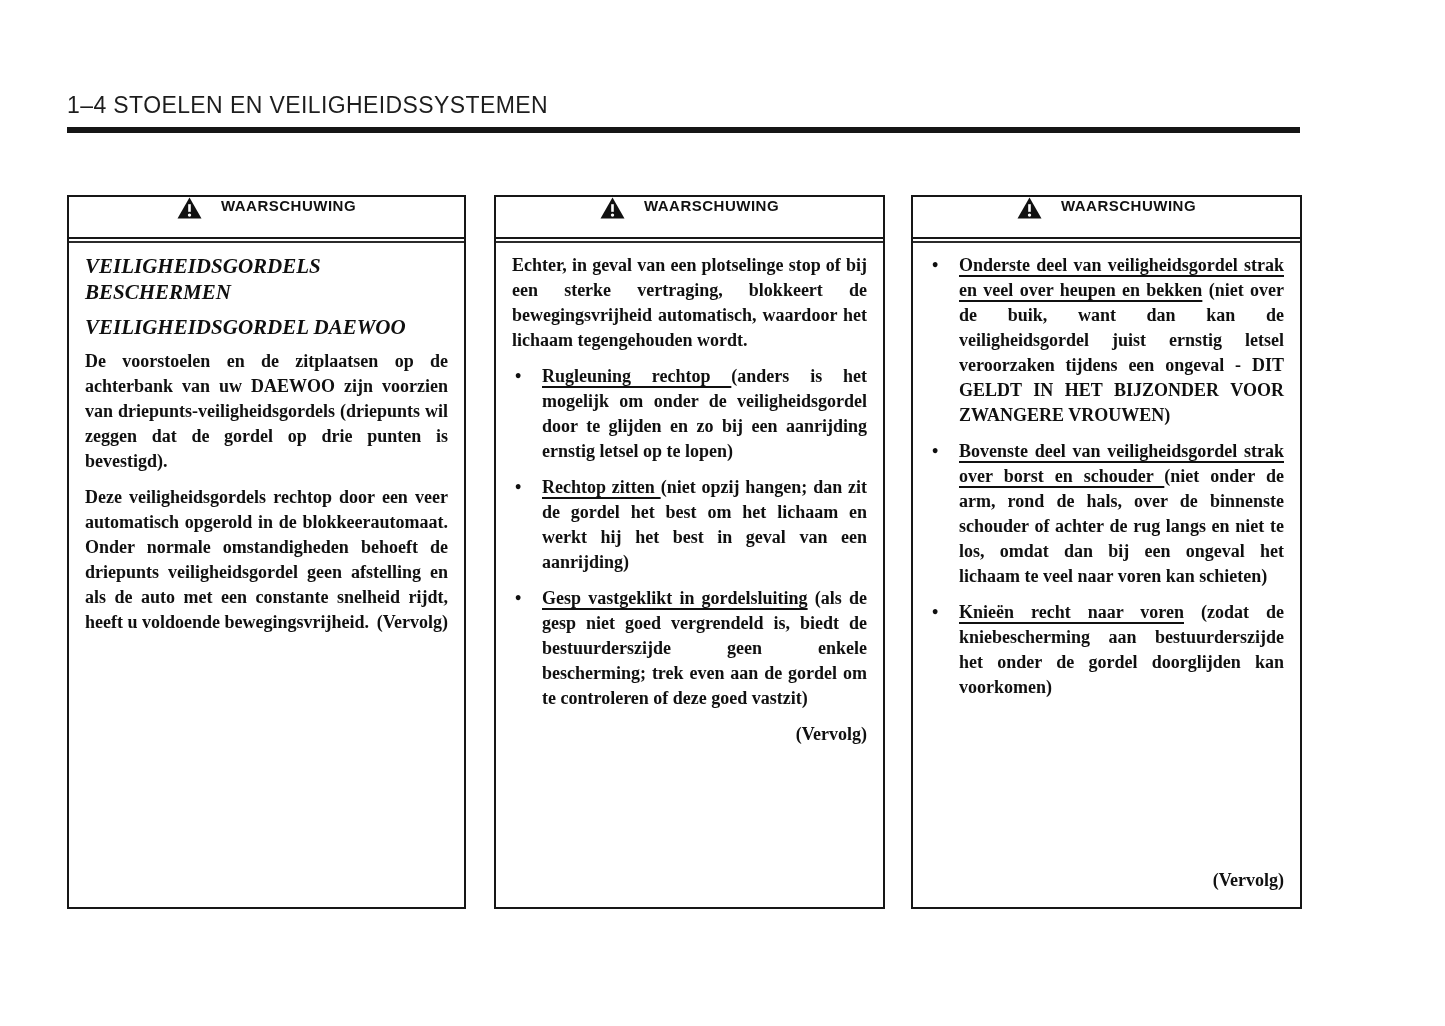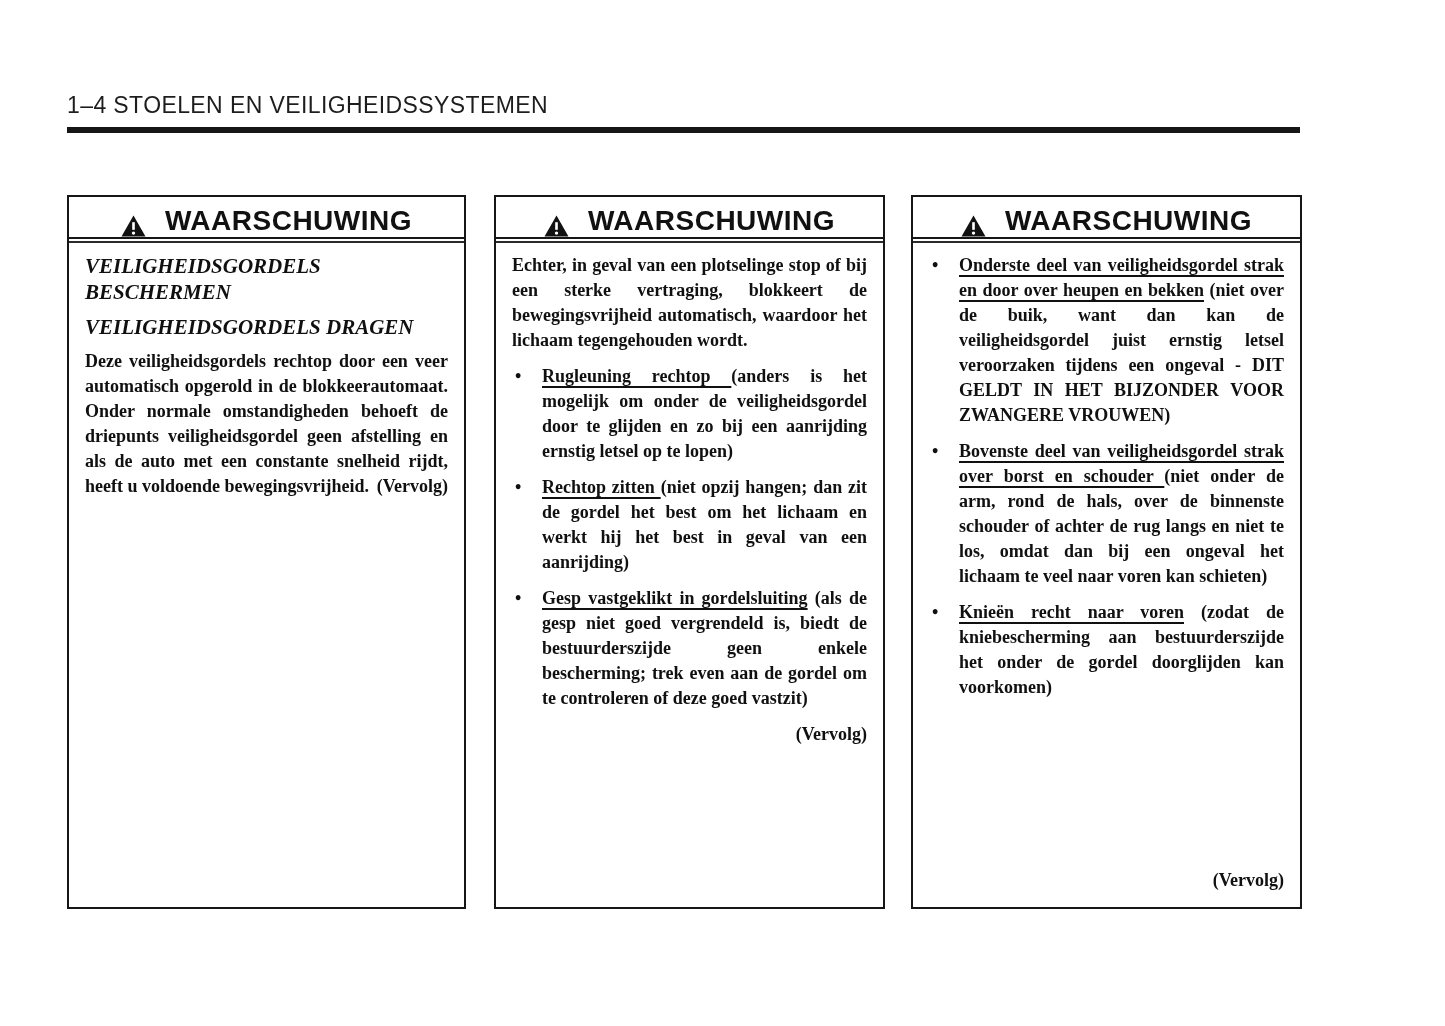--- a/index.html
+++ b/index.html
@@ -19,23 +19,23 @@
   .wbox {
     position:absolute; top:195px; height:714px; box-sizing:border-box;
     border:2.5px solid #161616; background:#ffffff;
     display:flex; flex-direction:column;
   }
   #box1 { left:67px;  width:399px; }
   #box2 { left:494px; width:391px; }
   #box3 { left:911px; width:391px; }
   .wbox-head {
     flex:0 0 auto; height:40px; position:relative;
-    display:flex; align-items:flex-end; justify-content:center; gap:19px;
+    display:flex; align-items:flex-start; justify-content:center; gap:19px;
     font-family:"Liberation Sans", sans-serif; font-weight:bold;
-    font-size:28px; letter-spacing:0.5px; color:#111;
+    font-size:15px; letter-spacing:0.5px; color:#111;
     border-bottom:2px solid #161616;
   }
   .wbox-head::after {
     content:""; position:absolute; left:0; right:0; bottom:-6px; height:2px;
     background:#2b2b2b;
   }
   .tri { display:inline-flex; align-items:center; }
   .wbox-body {
     flex:1 1 auto; padding:14px 16px 14px 16px; overflow:hidden;
     font-size:18px; line-height:25px; font-weight:bold; text-align:justify;
@@ -72,21 +72,22 @@
         <svg width="25" height="22" viewBox="0 0 25 22" aria-hidden="true">
           <polygon points="12.5,0.5 24.5,21.5 0.5,21.5" fill="#111"></polygon>
           <rect x="11.2" y="7.2" width="2.6" height="7.6" fill="#fff"></rect>
           <circle cx="12.5" cy="18.1" r="1.7" fill="#fff"></circle>
         </svg>
       </span>
       <span>WAARSCHUWING</span>
     </div>
     <div class="wbox-body">
       <p class="sec-head">VEILIGHEIDSGORDELS BESCHERMEN</p>
-      <p class="sec-head">VEILIGHEIDSGORDELS DRAGEN</p>
+      <p class="sec-head">VEILIGHEIDSGORDEL DAEWOO</p>
+      <p>De voorstoelen en de zitplaatsen op de achterbank van uw DAEWOO zijn voorzien van driepunts-veiligheidsgordels (driepunts wil zeggen dat de gordel op drie punten is bevestigd).</p>
       <p class="rel"><span>Deze veiligheidsgordels rechtop door een veer automatisch opgerold in de blokkeerautomaat. Onder normale omstandigheden behoeft de driepunts veiligheidsgordel geen afstelling en als de auto met een constante snelheid rijdt, heeft u voldoende bewegingsvrijheid.</span><span class="vervolg-abs">(Vervolg)</span></p>
     </div>
   </section>
 
   <section class="wbox" id="box2">
     <div class="wbox-head">
       <span class="tri">
         <svg width="25" height="22" viewBox="0 0 25 22" aria-hidden="true">
           <polygon points="12.5,0.5 24.5,21.5 0.5,21.5" fill="#111"></polygon>
           <rect x="11.2" y="7.2" width="2.6" height="7.6" fill="#fff"></rect>
@@ -122,21 +123,21 @@
           <polygon points="12.5,0.5 24.5,21.5 0.5,21.5" fill="#111"></polygon>
           <rect x="11.2" y="7.2" width="2.6" height="7.6" fill="#fff"></rect>
           <circle cx="12.5" cy="18.1" r="1.7" fill="#fff"></circle>
         </svg>
       </span>
       <span>WAARSCHUWING</span>
     </div>
     <div class="wbox-body">
       <div class="bullet">
         <span class="dot">•</span>
-        <span class="btext"><span class="lead">Onderste deel van veiligheidsgordel strak en door over heupen en bekken</span><span> (niet over de buik, want dan kan de veiligheidsgordel juist ernstig letsel veroorzaken tijdens een ongeval - DIT GELDT IN HET BIJZONDER VOOR ZWANGERE VROUWEN)</span></span>
+        <span class="btext"><span class="lead">Onderste deel van veiligheidsgordel strak en veel over heupen en bekken</span><span> (niet over de buik, want dan kan de veiligheidsgordel juist ernstig letsel veroorzaken tijdens een ongeval - DIT GELDT IN HET BIJZONDER VOOR ZWANGERE VROUWEN)</span></span>
       </div>
       <div class="bullet">
         <span class="dot">•</span>
         <span class="btext"><span class="lead">Bovenste deel van veiligheidsgordel strak over borst en schouder </span><span>(niet onder de arm, rond de hals, over de binnenste schouder of achter de rug langs en niet te los, omdat dan bij een ongeval het lichaam te veel naar voren kan schieten)</span></span>
       </div>
       <div class="bullet">
         <span class="dot">•</span>
         <span class="btext"><span class="lead">Knieën recht naar voren</span><span> (zodat de kniebescherming aan bestuurderszijde het onder de gordel doorglijden kan voorkomen)</span></span>
       </div>
 

